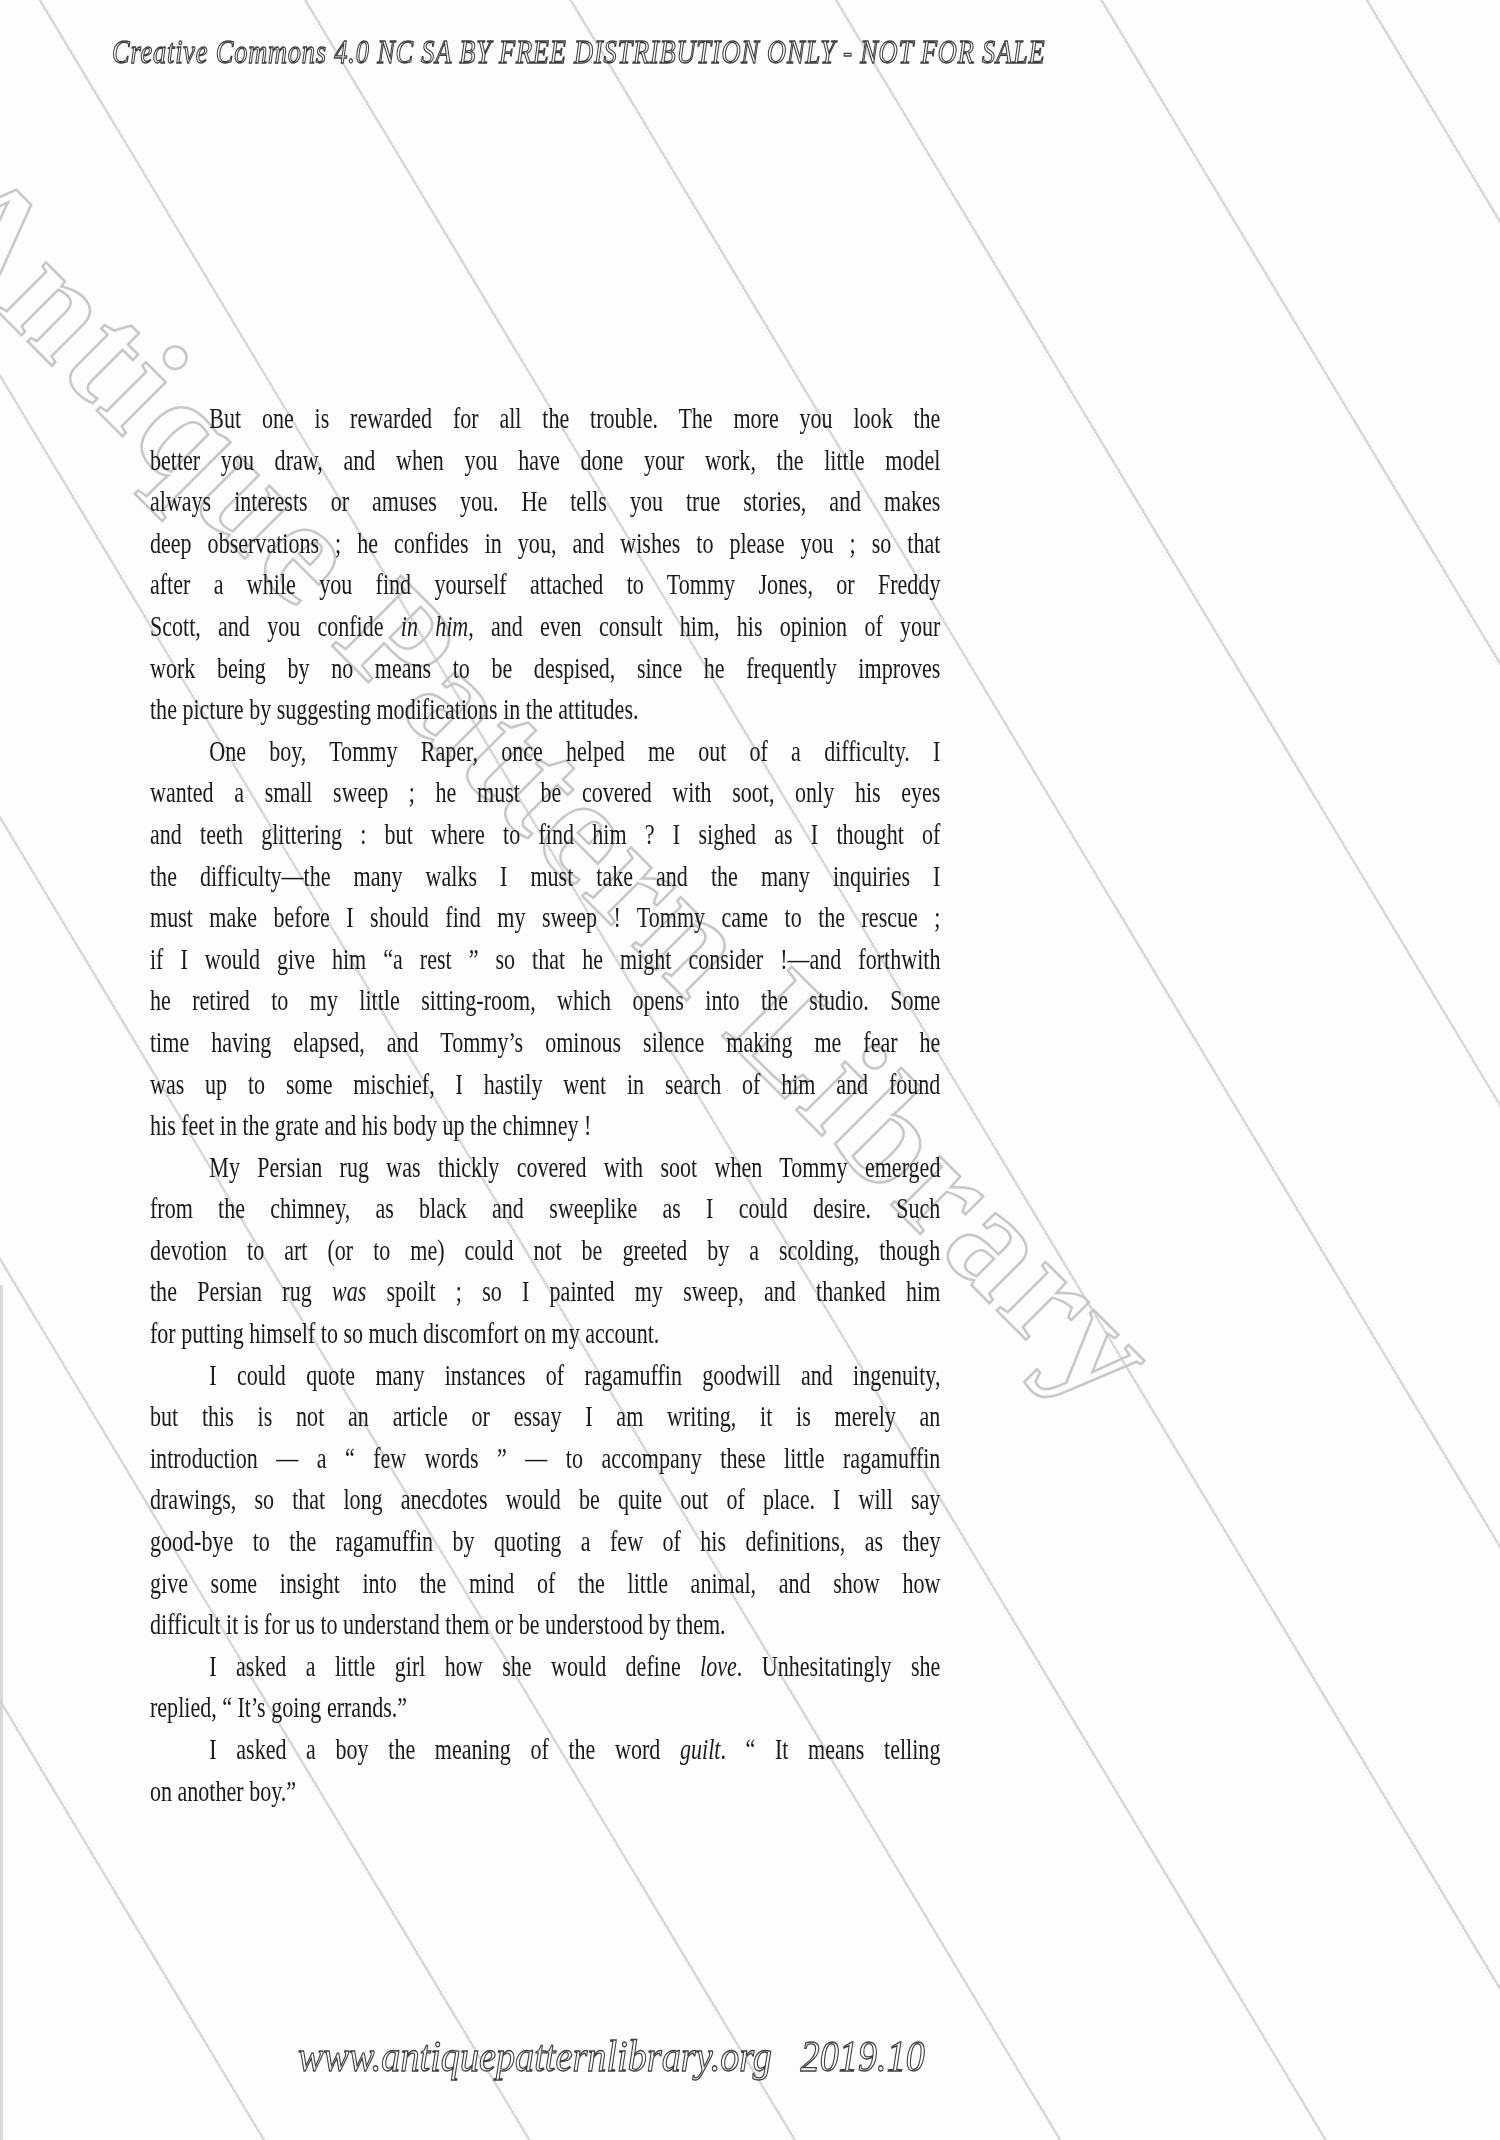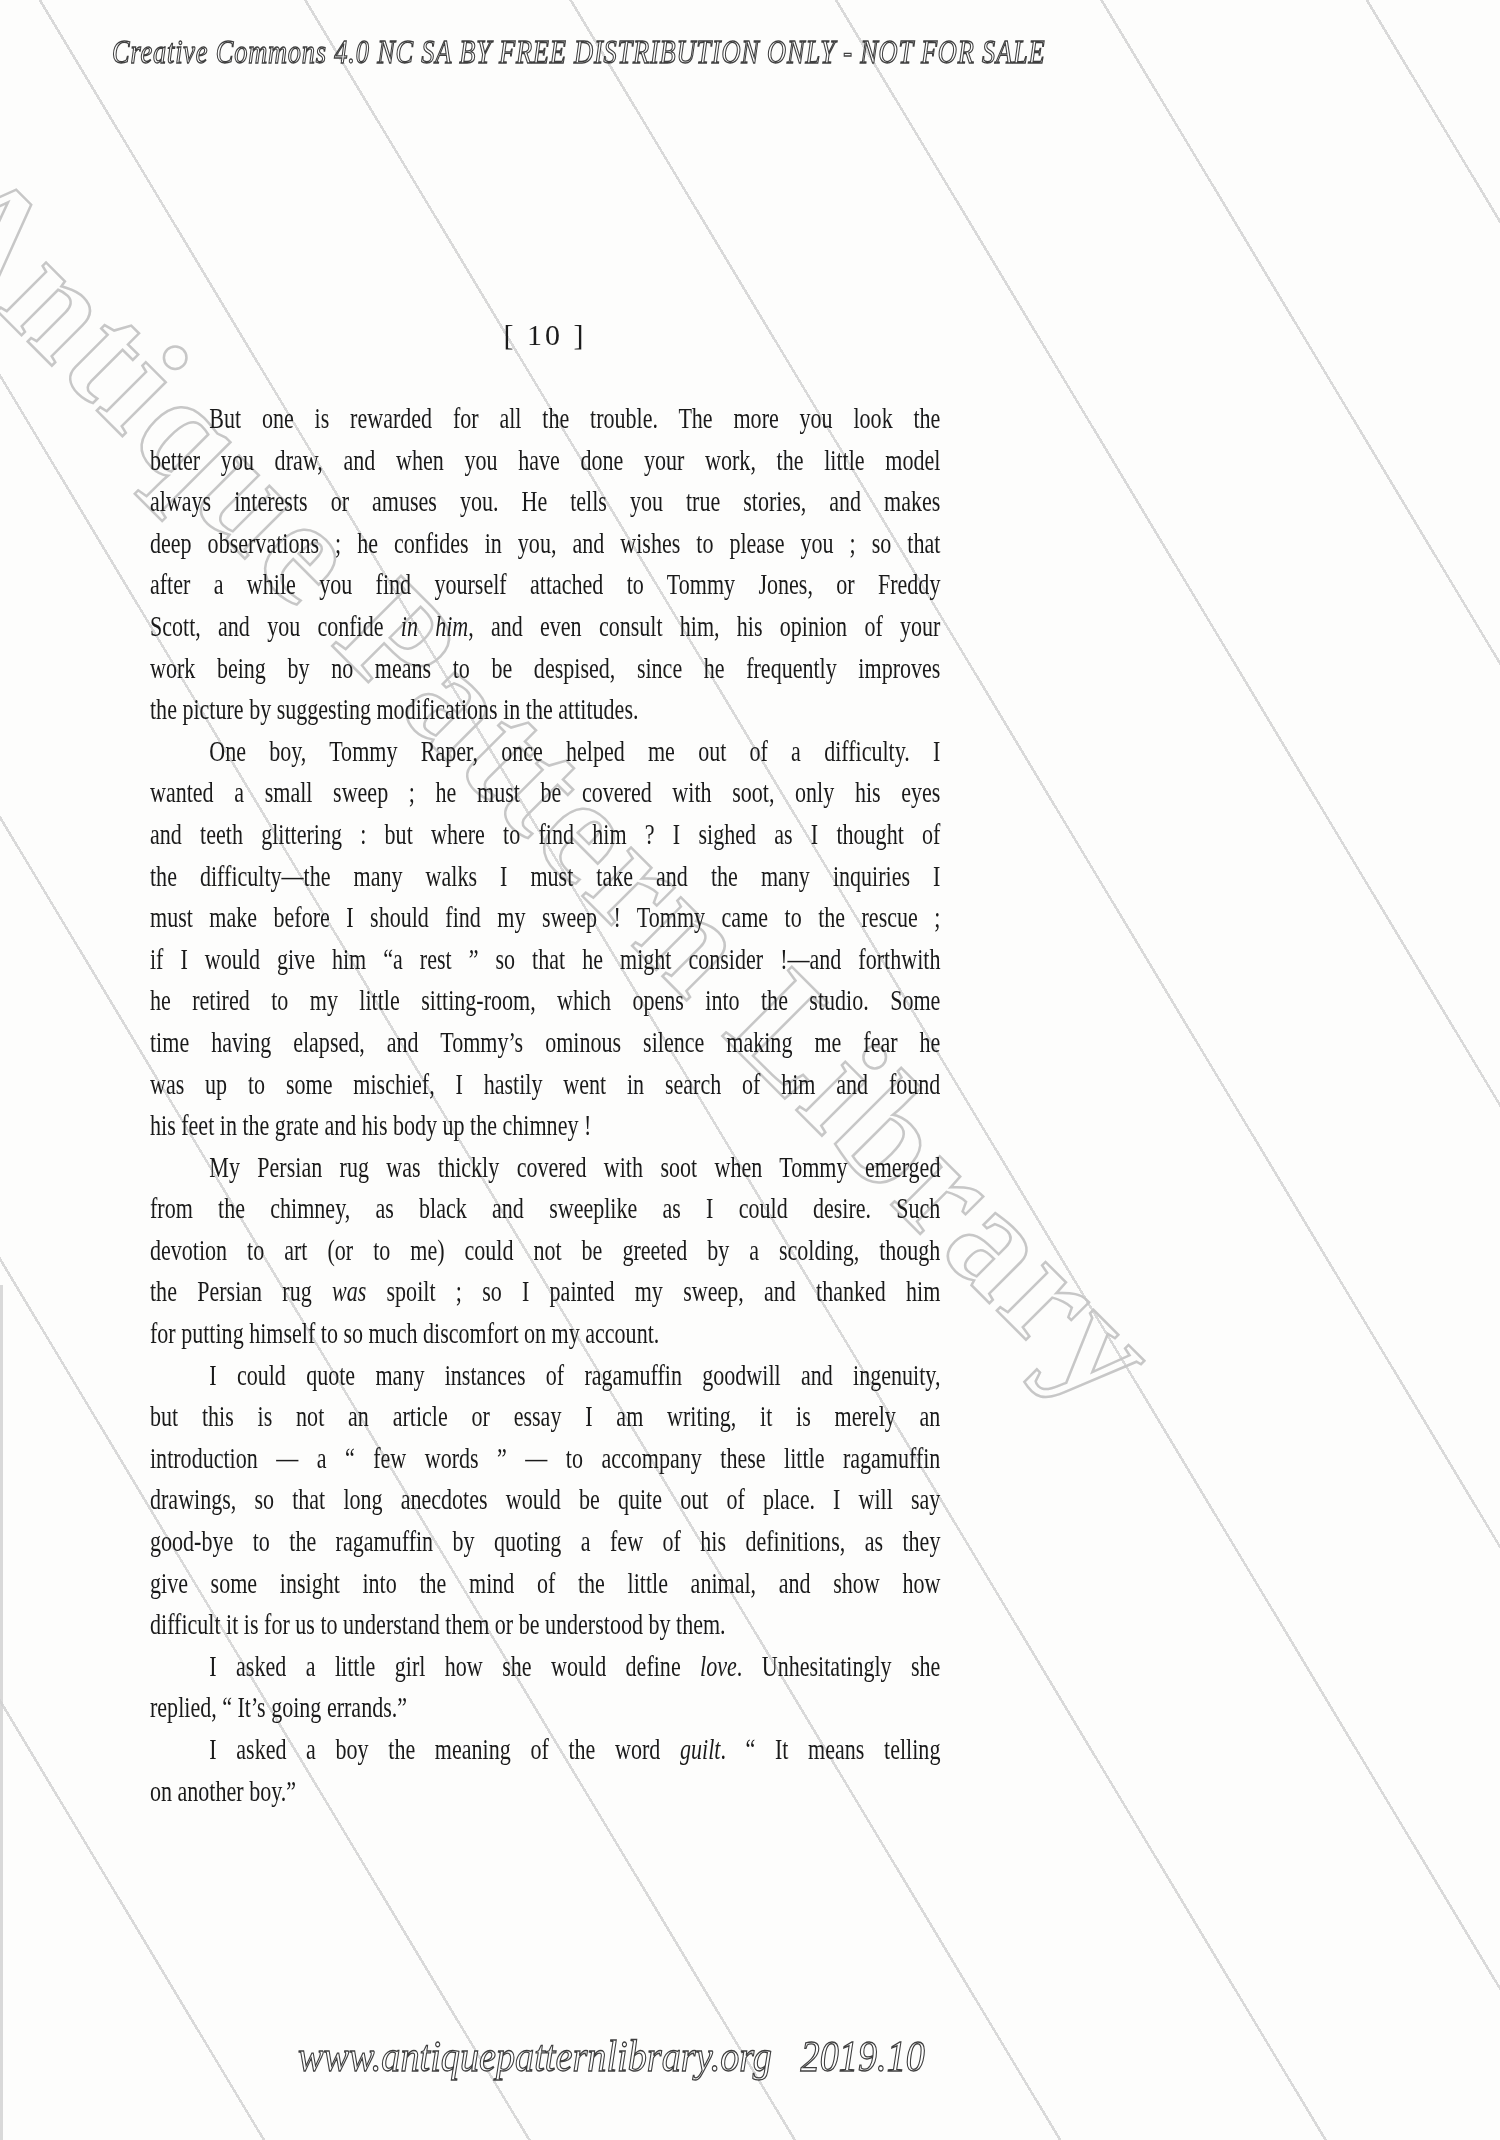--- a/index.html
+++ b/index.html
@@ -89,21 +89,20 @@
 <body>
 
 <div class="page">
 
   <div class="scan-lines"></div>
 
   <div class="watermark">Antique Pattern Library</div>
 
   <div class="outline-text cc-header">Creative Commons 4.0 NC SA BY FREE DISTRIBUTION ONLY - NOT FOR SALE</div>
 
-  <div class="page-number">[ 10 ]</div>
 
   <div class="text-block">
       <div class="line first"><span>But one is rewarded for all the trouble.  The more you look the</span></div>
       <div class="line"><span>better you draw, and when you have done your work, the little model</span></div>
       <div class="line"><span>always interests or amuses you.  He tells you true stories, and makes</span></div>
       <div class="line"><span>deep observations ; he confides in you, and wishes to please you ; so that</span></div>
       <div class="line"><span>after a while you find yourself attached to Tommy Jones, or Freddy</span></div>
       <div class="line"><span>Scott, and you confide </span><span class="it">in him</span><span>, and even consult him, his opinion of your</span></div>
       <div class="line"><span>work being by no means to be despised, since he frequently improves</span></div>
       <div class="line last"><span>the picture by suggesting modifications in the attitudes.</span></div>

